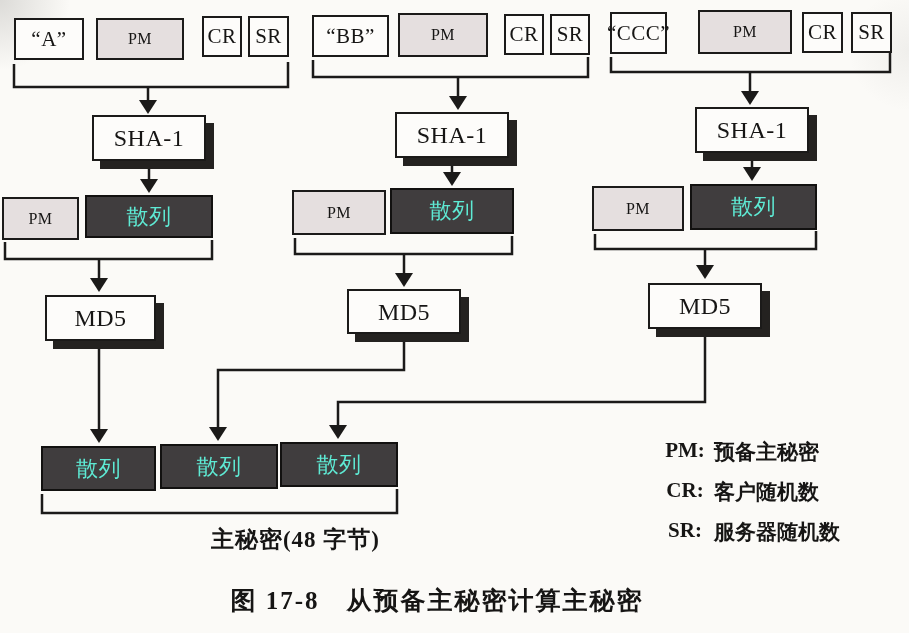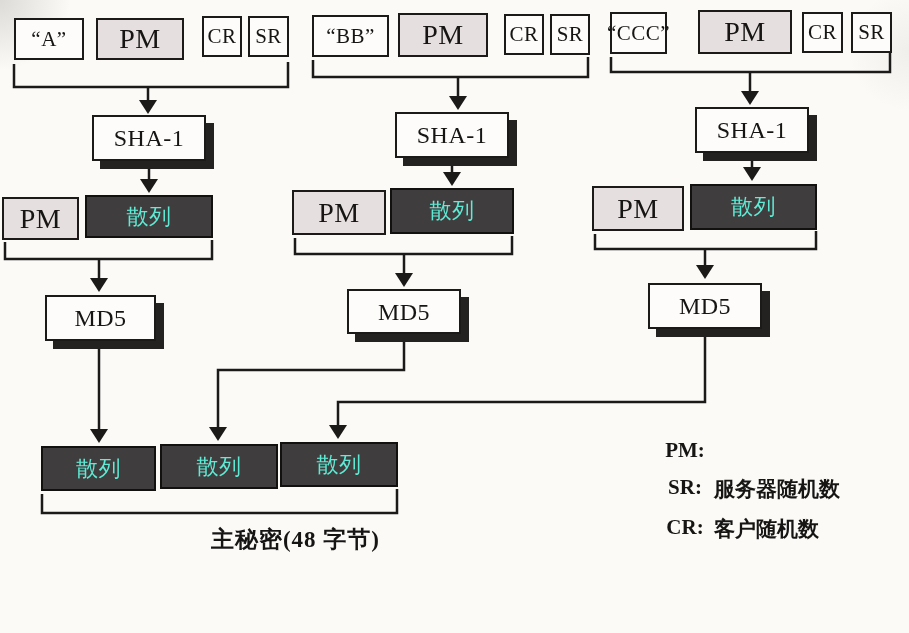--- a/index.html
+++ b/index.html
@@ -13,21 +13,21 @@
       #fbfaf7;
     overflow:hidden;
     font-family:"Liberation Serif","DejaVu Serif",serif;
     color:#161514;
   }
   #connectors{position:absolute;left:0;top:0;z-index:0;}
   .box{
     position:absolute;z-index:1;box-sizing:border-box;
     display:flex;align-items:center;justify-content:center;
     border:2.4px solid #1b1a19;background:#fdfcfa;
-    font-size:28px;line-height:1;letter-spacing:0.5px;
+    font-size:16px;line-height:1;letter-spacing:0.5px;
   }
   .pm-fill{background:#e5dfdf;}
   .dark{background:#403d3e;border:2.6px solid #121110;color:#5eead4;font-size:22px;}
   .shadowed{box-shadow:8px 8px 0 0 #242220;font-size:24px;}
   .quote{font-size:21px;}
   .small{font-size:21px;}
   .out-label{
     position:absolute;z-index:1;text-align:right;
     font-size:23px;font-weight:700;letter-spacing:1px;
   }
@@ -110,25 +110,27 @@
   <div class="box shadowed" style="left:648px;top:283px;width:114px;height:46px">MD5</div>
 
   <div class="box dark" style="left:41px;top:446px;width:115px;height:45px">散列</div>
   <div class="box dark" style="left:160px;top:444px;width:118px;height:45px">散列</div>
   <div class="box dark" style="left:280px;top:442px;width:118px;height:45px">散列</div>
   <div class="out-label" style="left:58px;top:524px;width:322px">主秘密(48 字节)</div>
 
   <div class="legend">
     <div class="legend-row">
       <span class="legend-abbr">PM:</span>
+      <span>预备主秘密</span>
+    </div>
+    <div class="legend-row">
+      <span class="legend-abbr">CR:</span>
+      <span>客户随机数</span>
     </div>
     <div class="legend-row">
       <span class="legend-abbr">SR:</span>
       <span>服务器随机数</span>
     </div>
-    <div class="legend-row">
-      <span class="legend-abbr">CR:</span>
-      <span>客户随机数</span>
-    </div>
   </div>
 
+  <div class="caption">图 17-8　从预备主秘密计算主秘密</div>
 
 </div>
 
 </body></html>

